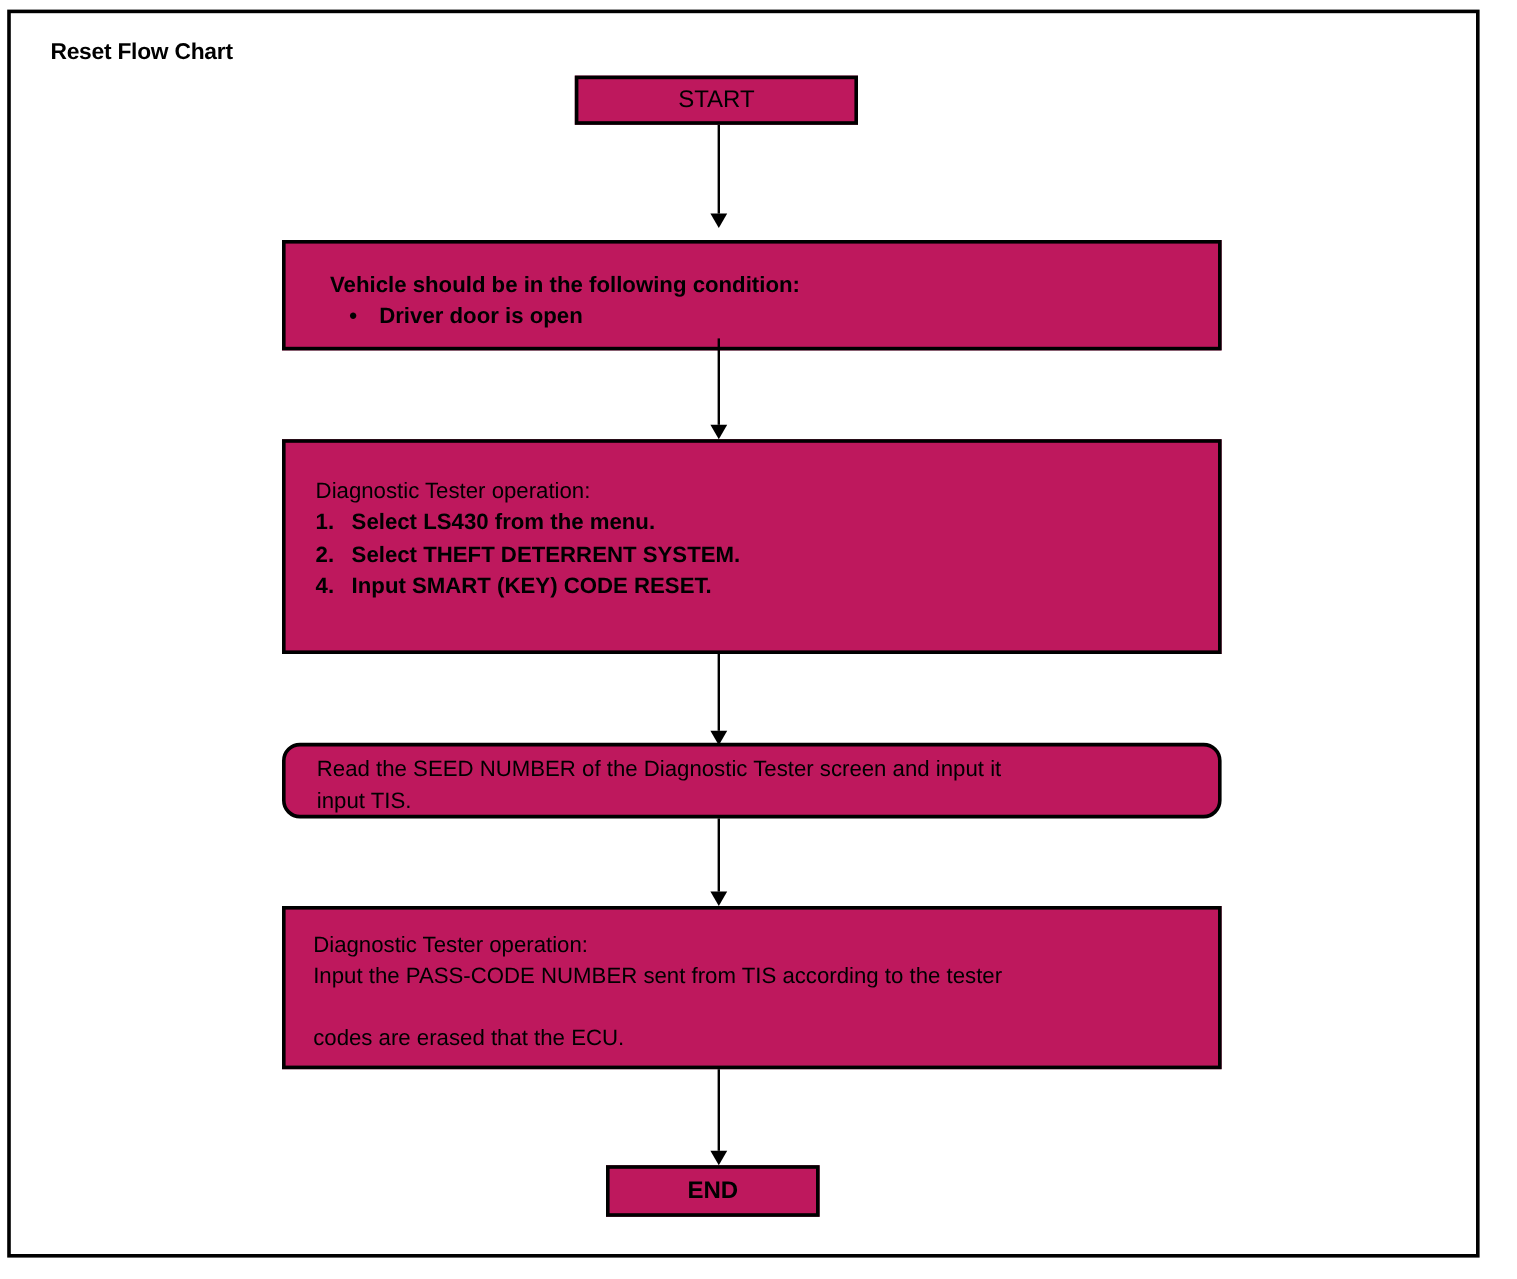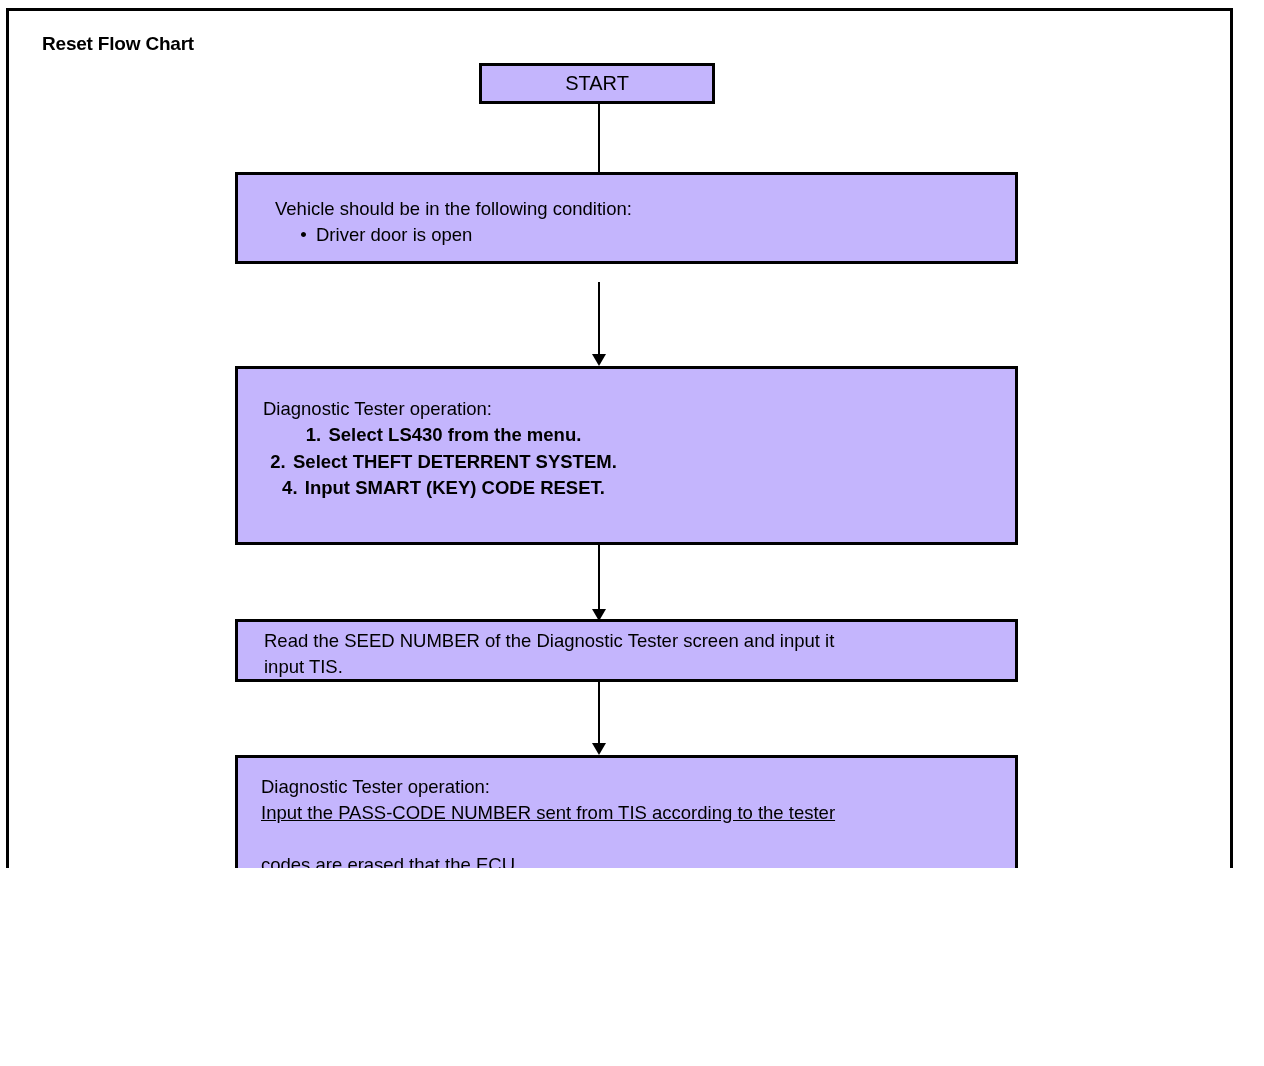--- a/index.html
+++ b/index.html
@@ -8,21 +8,21 @@
     padding: 0;
     background: #ffffff;
   }
   body {
     font-family: "Liberation Sans", sans-serif;
     color: #000000;
   }
   #page {
     position: relative;
     width: 1264px;
-    height: 868px;
+    height: 1066px;
     background: #ffffff;
     overflow: hidden;
   }
   
   #outer-frame {
     position: absolute;
     left: 6px;
     top: 8px;
     width: 1227px;
     height: 1040px;
@@ -38,22 +38,21 @@
     font-weight: bold;
     letter-spacing: -0.2px;
     white-space: nowrap;
   }
 
   
   .node {
     position: absolute;
     border: 3px solid #000000;
     box-sizing: border-box;
-    background: #c4b5fd;
-    text-align: center;
+    background: #be185d;
   }
   .node.terminator {
     display: flex;
     align-items: center;
     justify-content: center;
     font-size: 20px;
   }
   .node.process {
     padding: 0;
   }
@@ -130,21 +129,21 @@
 
   <div class="node terminator" style="left:479px; top:63px; width:236px; height:41px;">
     <span>START</span>
   </div>
 
   <div class="connector" style="left:598px; top:104px; height:86px;">
     <div class="stem" style="height:74px;"></div>
     <div class="head" style="top:74px;"></div>
   </div>
 
-  <div class="node process" style="left:235px; top:172px; width:783px; height:92px;">
+  <div class="node process" style="left:235px; top:200px; width:783px; height:92px;font-weight:bold;">
     <div class="node-text" style="left:37px; top:21px;">Vehicle should be in the following condition:</div>
     <div class="bullet-row" style="left:37px; top:47px;">
       <span class="dot">•</span><span>Driver door is open</span>
     </div>
   </div>
 
   <div class="connector" style="left:598px; top:282px; height:84px;">
     <div class="stem" style="height:72px;"></div>
     <div class="head" style="top:72px;"></div>
   </div>
@@ -156,33 +155,33 @@
       <li><span class="num">2.</span><span>Select THEFT DETERRENT SYSTEM.</span></li>
       <li><span class="num">4.</span><span>Input SMART (KEY) CODE RESET.</span></li>
     </ul>
   </div>
 
   <div class="connector" style="left:598px; top:545px; height:76px;">
     <div class="stem" style="height:64px;"></div>
     <div class="head" style="top:64px;"></div>
   </div>
 
-  <div class="node process" style="left:235px; top:619px; width:783px; height:63px;">
+  <div class="node process" style="left:235px; top:619px; width:783px; height:63px;border-radius:15px;">
     <div class="node-text" style="left:26px; top:6px;">Read the SEED NUMBER of the Diagnostic Tester screen and input it</div>
     <div class="node-text" style="left:26px; top:32px;">input TIS.</div>
   </div>
 
   <div class="connector" style="left:598px; top:682px; height:73px;">
     <div class="stem" style="height:61px;"></div>
     <div class="head" style="top:61px;"></div>
   </div>
 
   <div class="node process" style="left:235px; top:755px; width:783px; height:136px;">
     <div class="node-text" style="left:23px; top:16px;">Diagnostic Tester operation:</div>
-    <div class="node-text" style="left:23px; top:42px;text-decoration:underline;">Input the PASS-CODE NUMBER sent from TIS according to the tester</div>
+    <div class="node-text" style="left:23px; top:42px;">Input the PASS-CODE NUMBER sent from TIS according to the tester</div>
     <div class="node-text" style="left:23px; top:94px;">codes are erased that the ECU.</div>
   </div>
 
   <div class="connector" style="left:598px; top:891px; height:80px;">
     <div class="stem" style="height:68px;"></div>
     <div class="head" style="top:68px;"></div>
   </div>
 
   <div class="node terminator" style="left:505px; top:971px; width:178px; height:43px;font-weight:bold;">
     <span>END</span>

